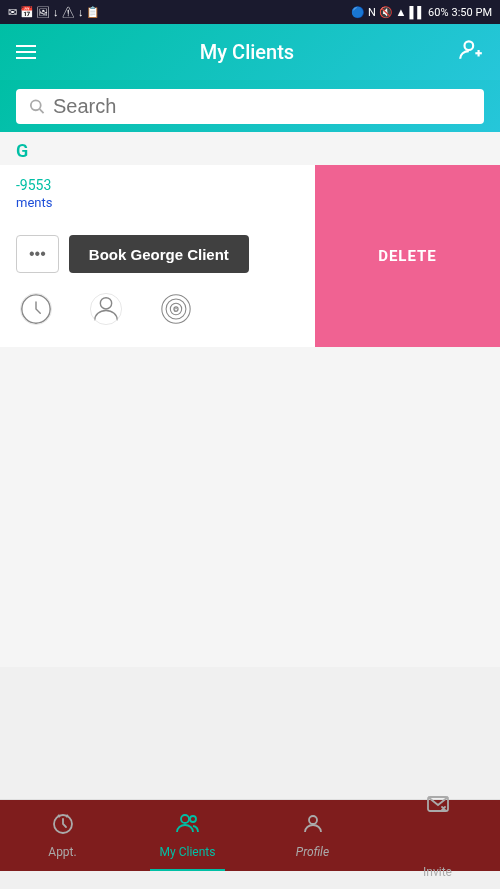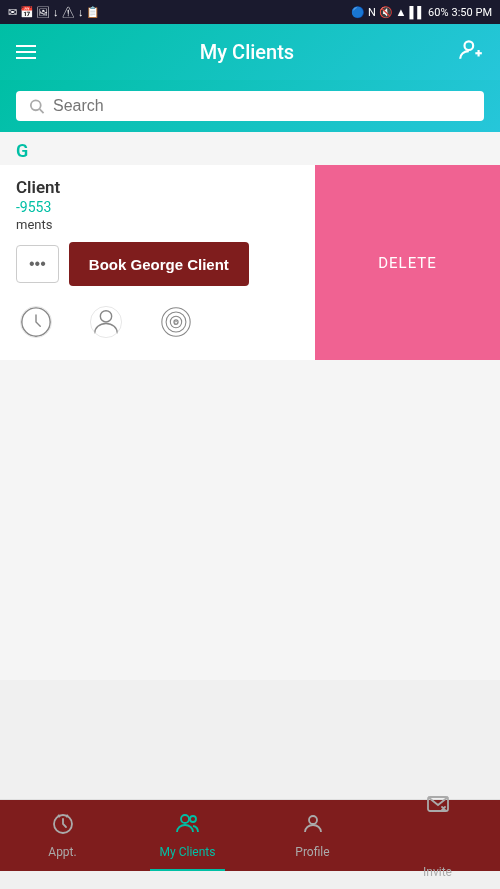--- a/index.html
+++ b/index.html
@@ -75,21 +75,21 @@
       background: white;
       border-radius: 4px;
       display: flex;
       align-items: center;
       padding: 6px 12px;
       gap: 8px;
     }
     .search-input-wrapper input {
       border: none;
       outline: none;
-      font-size: 16px;
+      font-size: 20px;
       color: #000000;
       width: 100%;
       background: transparent;
     }
 
     
     .main-content {
       width: 100%;
       background: #f5f5f5;
       flex: 1;
@@ -127,69 +127,69 @@
       color: #333;
       margin-bottom: 2px;
     }
     .client-phone {
       font-size: 14px;
       color: #00bfa5;
       margin-bottom: 2px;
     }
     .client-info {
       font-size: 13px;
-      color: #404040;
-      margin-bottom: 10px;
+      color: #1d4ed8;
+      margin-bottom: 25px;
     }
     .card-actions {
       display: flex;
       align-items: center;
       gap: 10px;
       margin-bottom: 10px;
     }
     .more-btn {
       border: 1px solid #ccc;
       background: white;
       border-radius: 4px;
       padding: 8px 12px;
       font-size: 16px;
       cursor: pointer;
       color: #666;
       height: 38px;
       display: flex;
       align-items: center;
     }
     .book-btn {
-      background: #7f1d1d;
+      background: #404040;
       color: white;
       border: none;
       border-radius: 4px;
       padding: 8px 20px;
       font-size: 15px;
       font-weight: 600;
       cursor: pointer;
-      height: 44px;
+      height: 38px;
     }
     .card-icons {
       display: flex;
       gap: 30px;
       align-items: center;
       padding: 6px 0;
     }
 
     
     .delete-panel {
       width: 185px;
       background: #f06292;
       display: flex;
       align-items: center;
       justify-content: center;
       color: white;
       font-size: 15px;
-      font-weight: 400;
+      font-weight: 700;
       letter-spacing: 1px;
       cursor: pointer;
       flex-shrink: 0;
     }
 
     
     .icon-circle {
       width: 40px;
       height: 40px;
       display: flex;
@@ -301,21 +301,20 @@
 
 <div class="main-content">
 
   <div class="section-header">
     <span class="section-letter">G</span>
   </div>
 
   <div class="client-card-container">
 
     <div class="client-card">
-      <div class="client-name">Client</div>
       <div class="client-phone">-9553</div>
       <div class="client-info">ments</div>
 
       <div class="card-actions">
         <button class="more-btn">•••</button>
         <button class="book-btn">Book George Client</button>
       </div>
 
       <div class="card-icons">
 
@@ -376,21 +375,21 @@
         <circle cx="9" cy="7" r="4"></circle>
         <path d="M1 20c0-4 3.6-7 8-7s8 3 8 7"></path>
         <circle cx="17" cy="7" r="3"></circle>
         <path d="M22 20c0-3-2-5.5-5-6"></path>
       </svg>
     </div>
     <span class="nav-label" style="color:#00bfa5;">My Clients</span>
     <div class="nav-underline"></div>
   </div>
 
-  <div class="nav-item" style="position:relative;">
+  <div class="nav-item" style="position:relative;font-style:italic;">
     <div class="nav-icon">
       <svg width="24" height="24" viewBox="0 0 24 24" fill="none" stroke="#aaa" stroke-width="1.8">
         <circle cx="12" cy="8" r="4"></circle>
         <path d="M4 20c0-4 3.6-7 8-7s8 3 8 7"></path>
       </svg>
     </div>
     <span class="nav-label">Profile</span>
   </div>
 
   <div class="nav-item" style="position:relative;gap:44px;">

